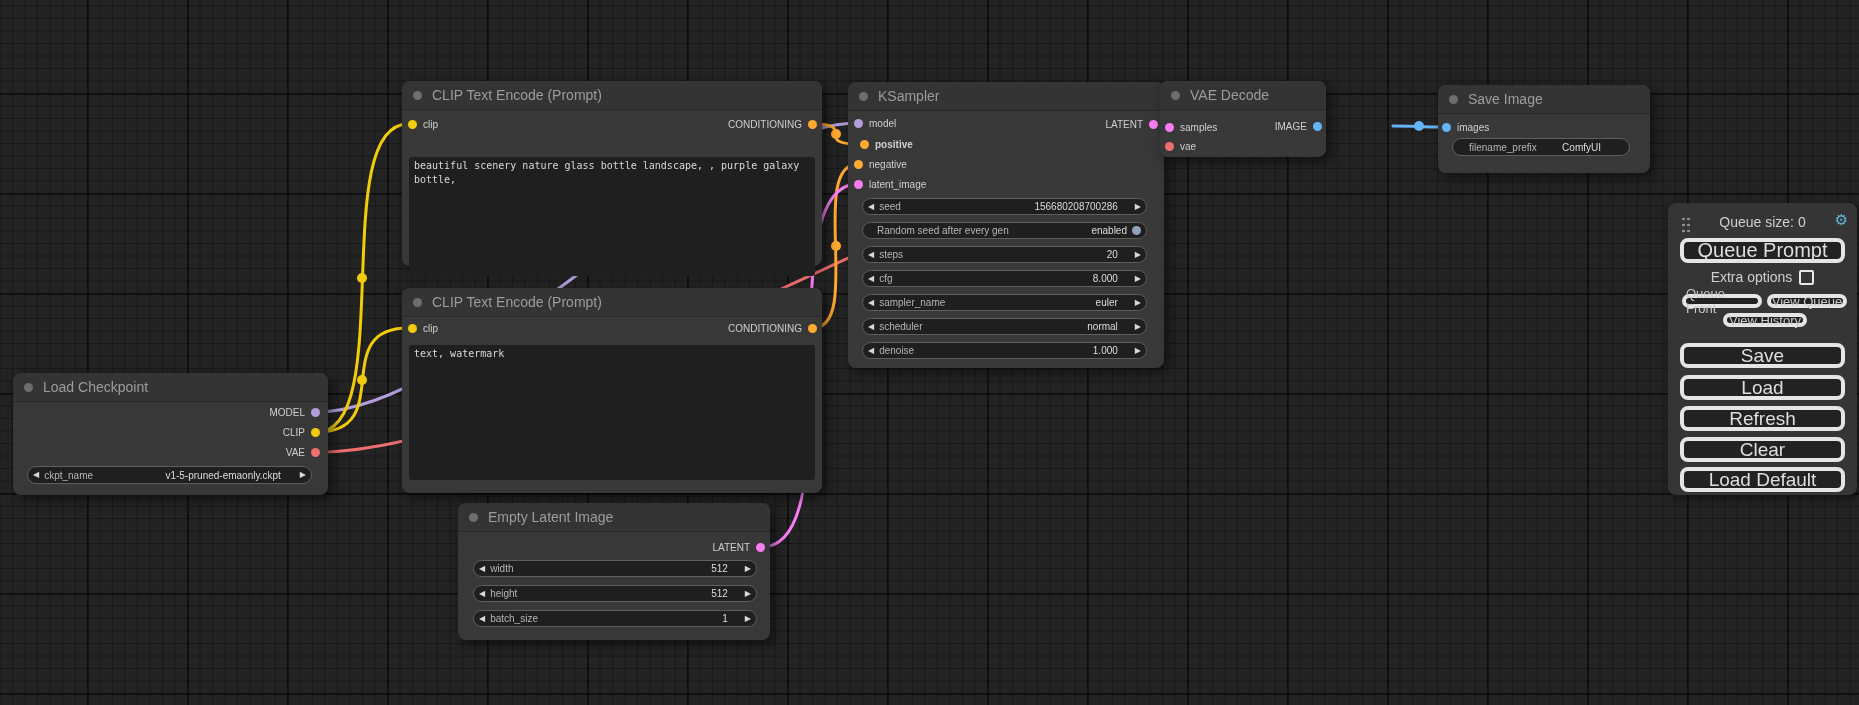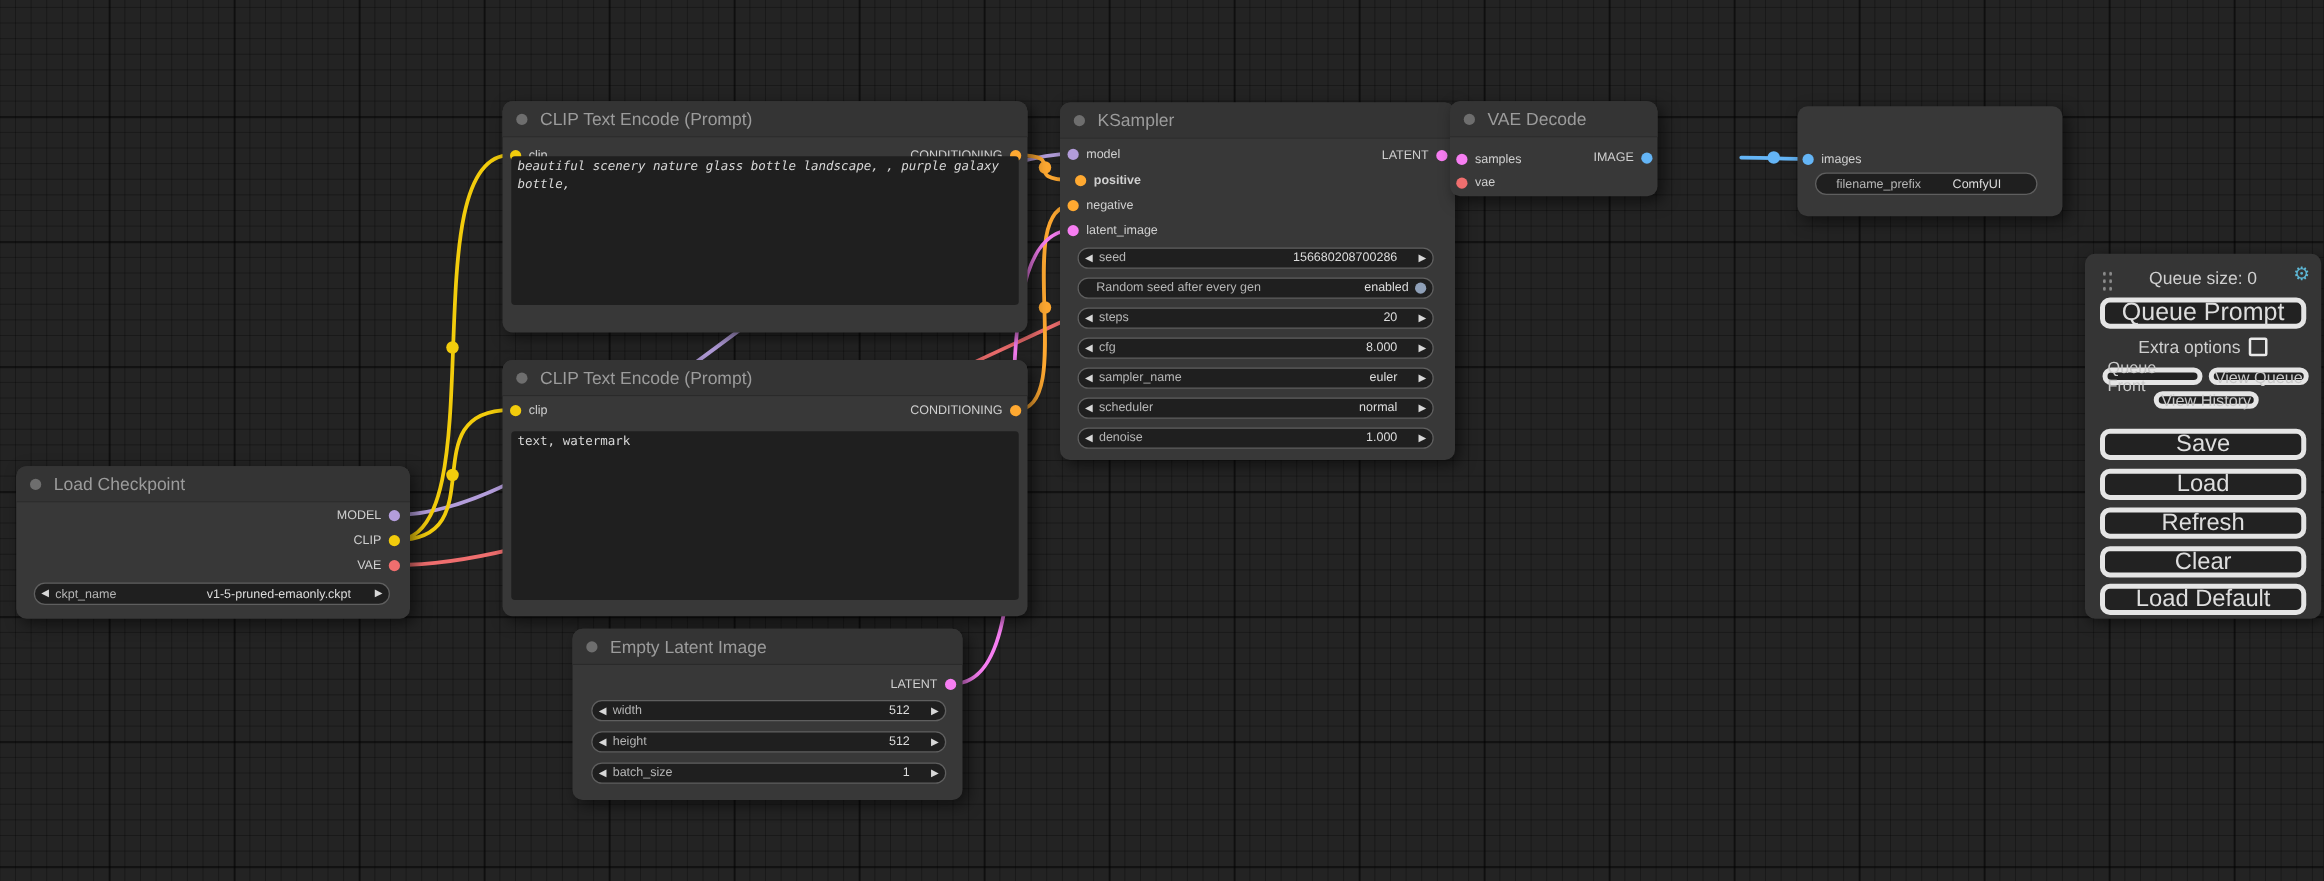--- a/index.html
+++ b/index.html
@@ -125,21 +125,21 @@
       <span>CLIP Text Encode (Prompt)</span>
     </div>
     <div class="slot-in" style="left:6px;top:38px;">
       <span class="port c-clip"></span>
         <span>clip</span>
     </div>
     <div class="slot-out" style="right:5px;top:38px;">
       <span>CONDITIONING</span>
         <span class="port c-cond"></span>
     </div>
-    <div class="prompt-box" style="left:7px;top:44px;width:406px;height:119px;font-style:italic;">beautiful scenery nature glass bottle landscape, , purple galaxy bottle,</div>
+    <div class="prompt-box" style="left:7px;top:76px;width:406px;height:119px;">beautiful scenery nature glass bottle landscape, , purple galaxy bottle,</div>
   </div>
 
   <div class="node" style="left:402px;top:288px;width:420px;height:205px;">
     <div class="node-title">
       <span class="collapse-dot"></span>
       <span>CLIP Text Encode (Prompt)</span>
     </div>
     <div class="slot-in" style="left:6px;top:35px;">
       <span class="port c-clip"></span>
         <span>clip</span>
@@ -262,20 +262,24 @@
       <span class="port c-vae"></span>
         <span>vae</span>
     </div>
     <div class="slot-out" style="right:4px;top:40px;padding-left:19px;">
       <span>IMAGE</span>
         <span class="port c-image"></span>
     </div>
   </div>
 
   <div class="node" style="left:1438px;top:85px;width:212px;height:88px;">
+    <div class="node-title">
+      <span class="collapse-dot"></span>
+      <span>Save Image</span>
+    </div>
     <div class="slot-in" style="left:4px;top:37px;">
       <span class="port c-image"></span>
         <span>images</span>
     </div>
     <div class="widget" style="left:14px;top:53px;width:178px;height:18px;padding-left:16px;">
       <span>filename_prefix</span>
       <span class="wval" style="margin-right:28px;">ComfyUI</span>
     </div>
   </div>
 

